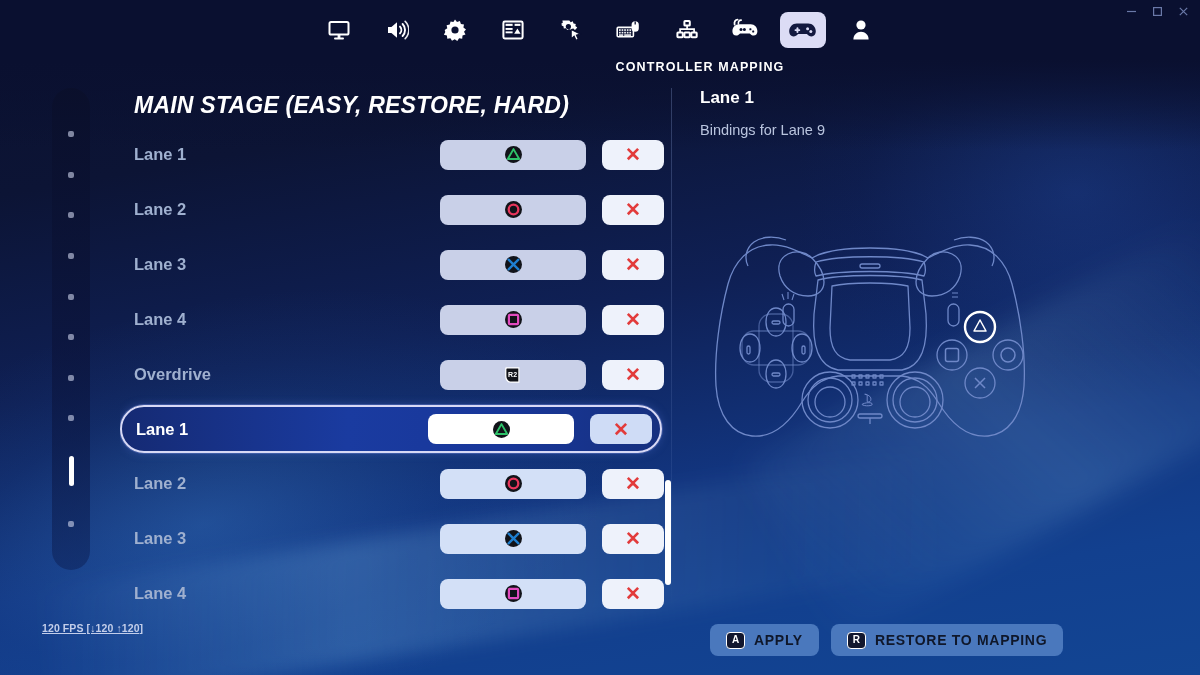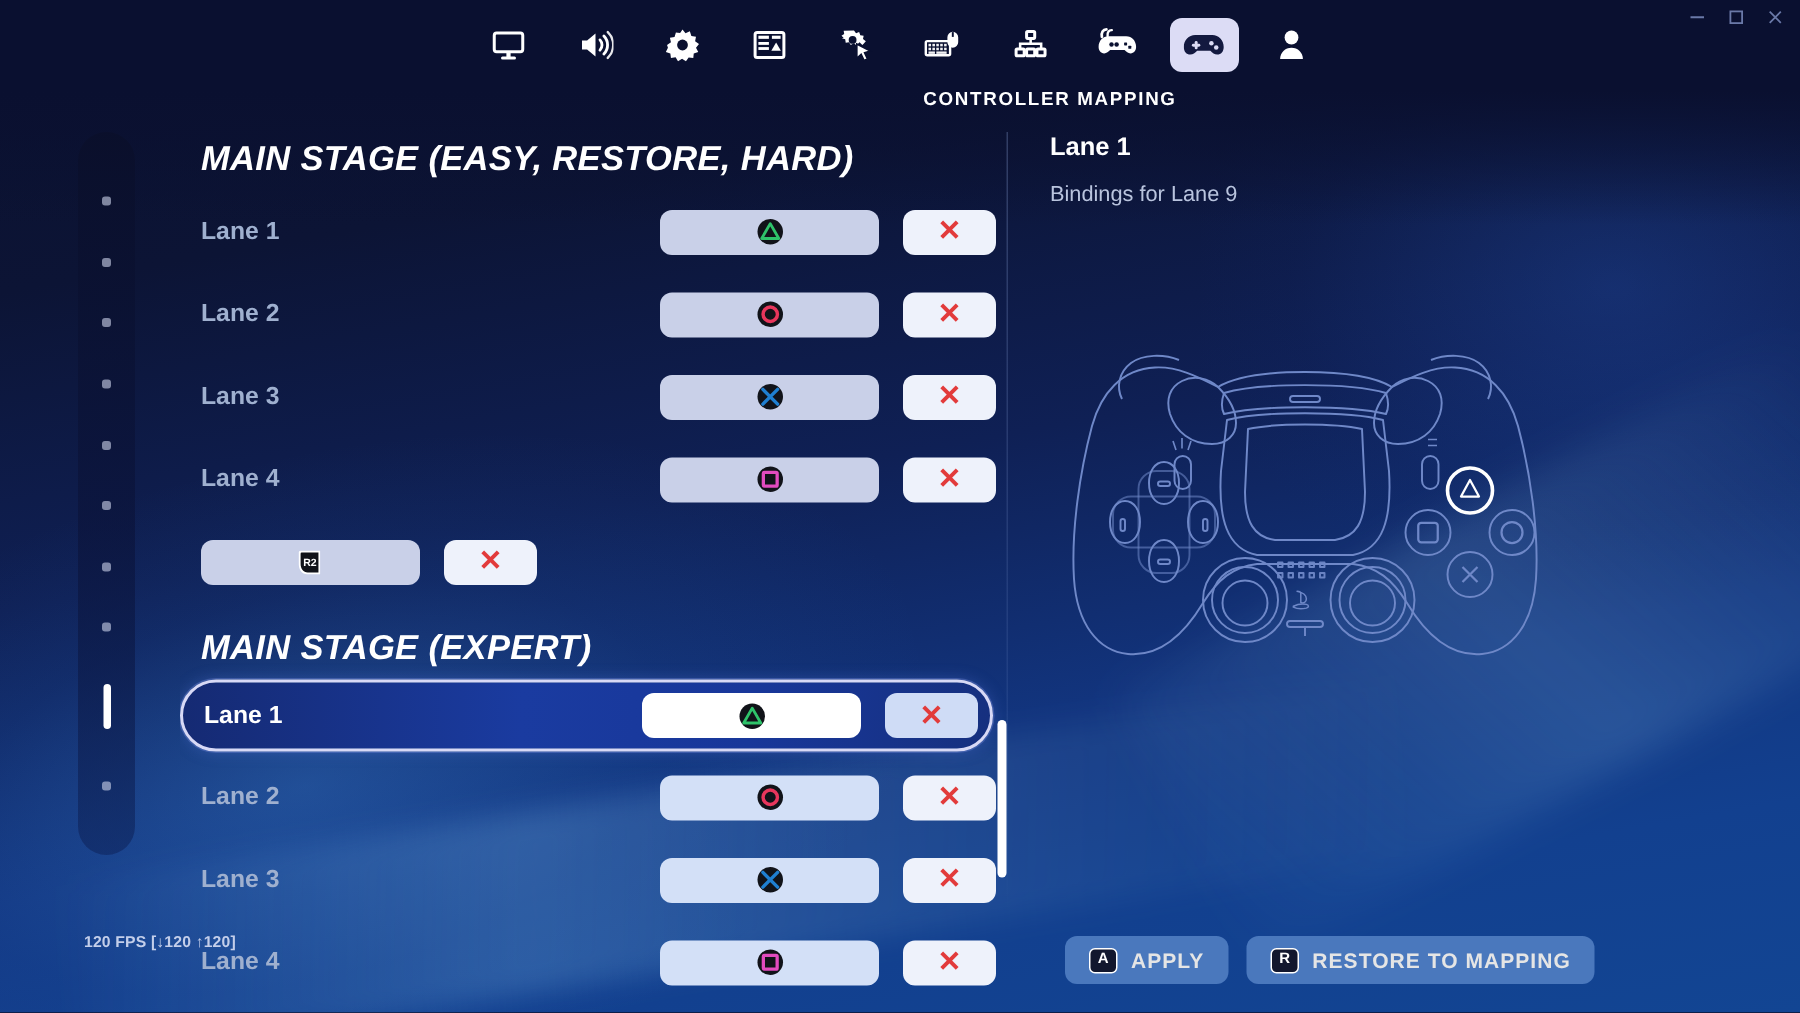--- a/index.html
+++ b/index.html
@@ -179,27 +179,27 @@
     display:flex;align-items:center; gap:9px;
     padding:0 16px;
   }
   .keycap{
     min-width:19px;height:17px;border-radius:4px;
     background:#12172e;border:1.5px solid #ffffff;
     display:flex;align-items:center;justify-content:center;
     color:#ffffff;font-size:10px;font-weight:bold;line-height:1;padding:0 3px;
   }
   .action-label{
-    color:#e5e5e5; font-size:14px; font-weight:bold; letter-spacing:.05em;
+    color:#0f172a; font-size:14px; font-weight:bold; letter-spacing:.05em;
   }
 
   
   #fps{
-    position:absolute; left:56px; top:622px; z-index:20;
-    color:#c3ceea; font-size:10.5px; font-weight:bold; letter-spacing:.01em;
+    position:absolute; left:42px; top:622px; z-index:20;
+    color:#c3ceea; font-size:10.5px; font-weight:bold; letter-spacing:.01em;text-decoration:underline;
   }
 </style>
 </head>
 <body>
 
 <div id="bg-base"></div>
 <div id="bg-glow-topright"></div>
 <div id="bg-glow-left"></div>
 <div id="bg-streak"></div>
 <div id="bg-streak-right"></div>
@@ -404,34 +404,34 @@
           <svg width="17" height="17" viewBox="0 0 17 17">
             <rect x="3.9" y="3.9" width="9.2" height="9.2" rx=".8" fill="none" stroke="#e24bbf" stroke-width="2.2"></rect>
           </svg>
         </span>
       </div>
       <div class="clearbtn">
         <span class="x">✕</span>
       </div>
     </div>
     <div class="row">
+      <div class="row-label">Overdrive</div>
       <div class="bindbtn">
         <span class="trigger">
           <svg width="20" height="18" viewBox="0 0 20 18">
             <path d="M3.2 1.2 h13.2 v15.6 h-8.6 C4.2 16.8 2.2 13.8 2.2 10 V2.2 a1 1 0 0 1 1-1z" fill="#ffffff"></path>
             <path d="M4.3 2.4 h11 v13.2 h-7.2 C5.3 15.6 3.4 13.2 3.4 10 V3.2 a.8.8 0 0 1 .9-.8z" fill="#111319"></path>
             <text x="9.6" y="11.3" font-family="Liberation Sans, sans-serif" font-size="7" font-weight="bold" fill="#ffffff" text-anchor="middle">R2</text>
           </svg>
         </span>
       </div>
       <div class="clearbtn">
         <span class="x">✕</span>
       </div>
     </div>
-    <div class="group-title" style="margin-top: 16px; margin-bottom: 8px;">MAIN STAGE (EXPERT)</div>
     <div class="row selected">
       <div class="row-label">Lane 1</div>
       <div class="bindbtn">
         <span class="ps">
           <svg width="17" height="17" viewBox="0 0 17 17">
             <path d="M8.5 3.1 L14.2 13 H2.8 z" fill="none" stroke="#2fc36a" stroke-width="1.9" stroke-linejoin="round"></path>
           </svg>
         </span>
       </div>
       <div class="clearbtn">

